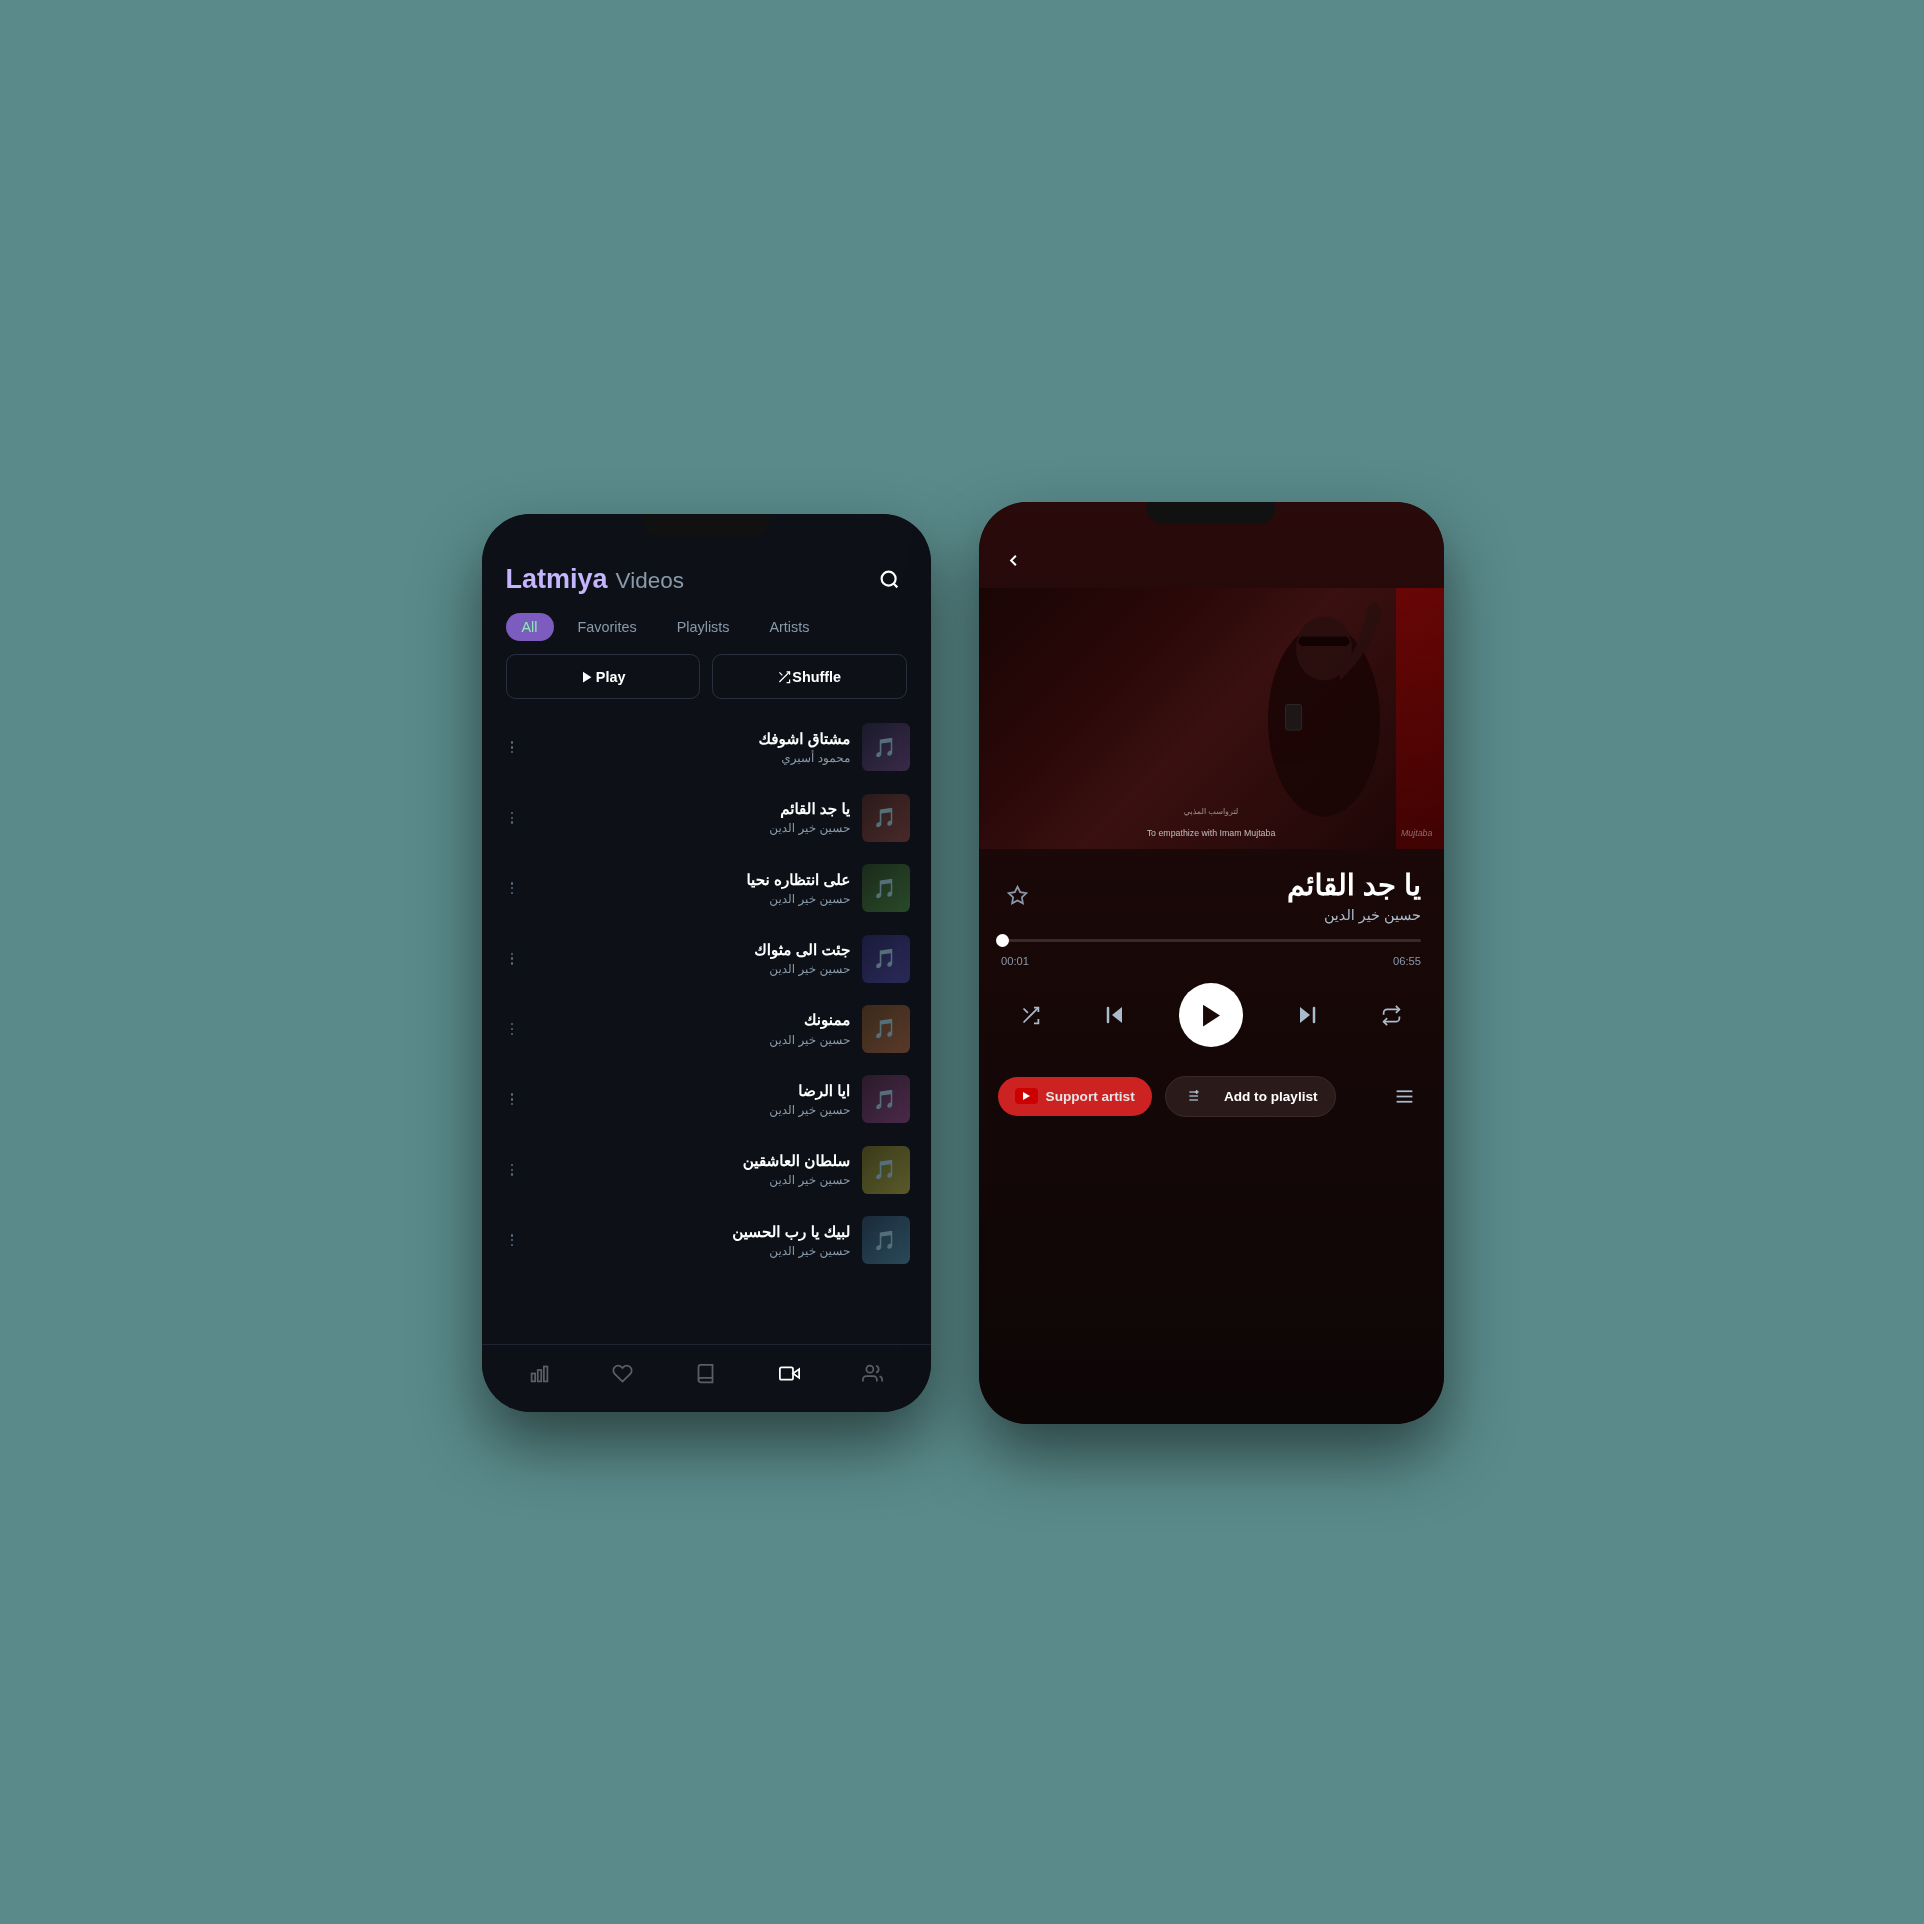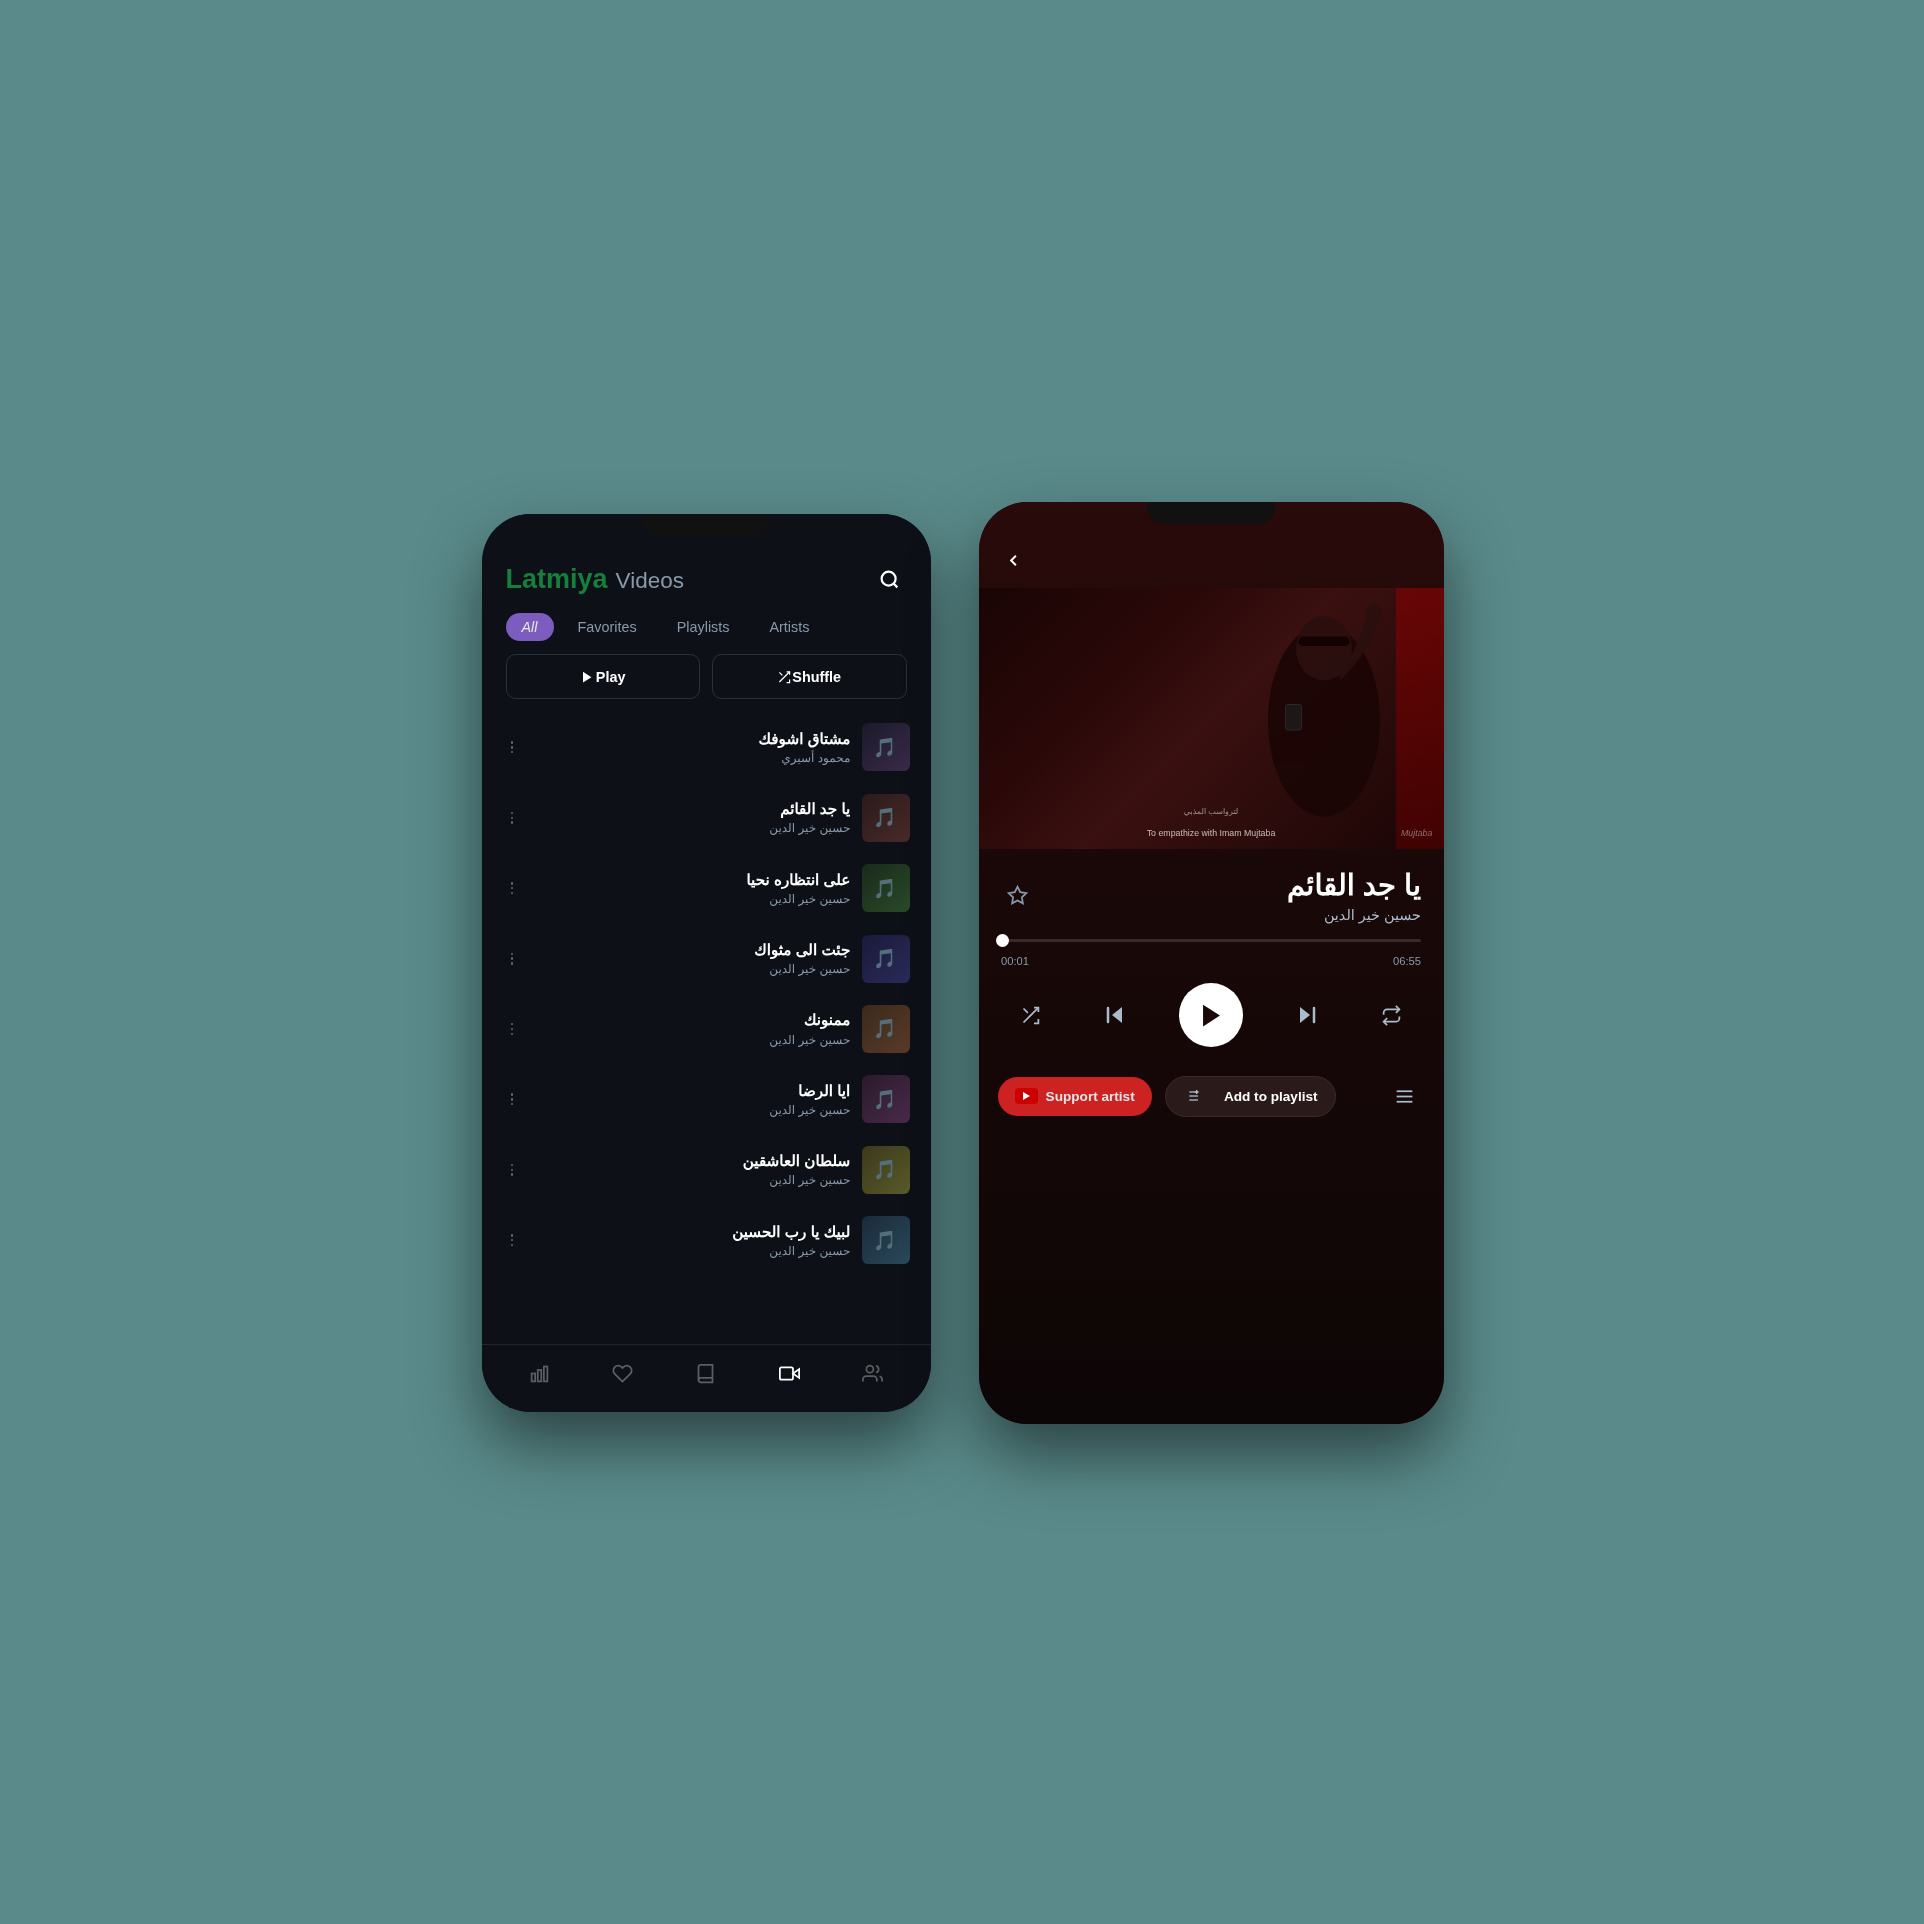--- a/index.html
+++ b/index.html
@@ -69,21 +69,21 @@
 
     .p1-title {
       display: flex;
       align-items: baseline;
       gap: 8px;
     }
 
     .p1-title-main {
       font-size: 27px;
       font-weight: 800;
-      color: #15803d;
+      color: #c4b5fd;
     }
 
     .p1-title-sub {
       font-size: 22.5px;
       font-weight: 400;
       color: #8899aa;
     }
 
     .search-icon-btn {
       width: 35px;
@@ -108,22 +108,21 @@
       font-size: 14.4px;
       font-weight: 500;
       cursor: pointer;
       color: #8899aa;
       background: transparent;
       border: none;
     }
 
     .tab-pill.active {
       background: #7c5cbf;
-      color: #e5e5e5;
-      font-style: italic;
+      color: #86efac;
     }
 
     .p1-actions {
       display: flex;
       gap: 11.2px;
       padding: 0 24px 13px;
     }
 
     .action-btn {
       flex: 1;

